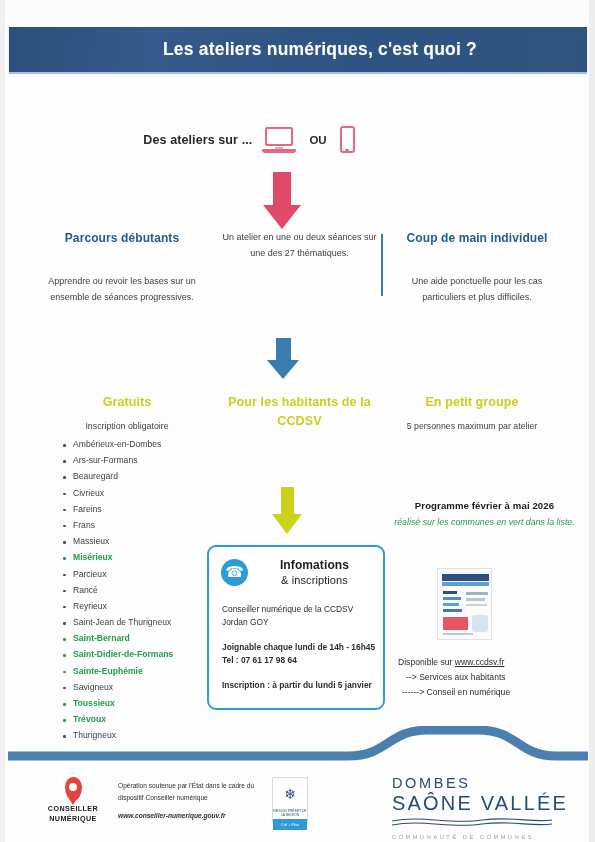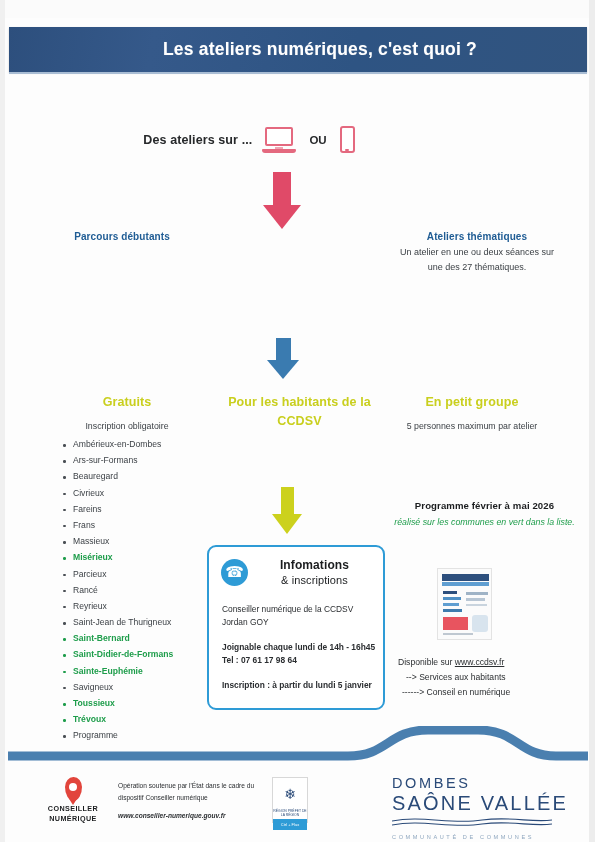--- a/index.html
+++ b/index.html
@@ -108,22 +108,22 @@
     border-top: 20px solid #ccd11d;
   }
 
   
   .cols-1 {
     position: absolute; left: 42px; top: 230px; width: 515px;
     display: flex; justify-content: space-between;
   }
   .col { width: 160px; text-align: center; position: relative; }
   .col h3 {
-    color: #1f5c94; font-size: 10px; font-weight: bold;
-    line-height: 1.45; margin-bottom: 0; letter-spacing: .1px;
+    color: #1f5c94; font-size: 12px; font-weight: bold;
+    line-height: 1.45; margin-bottom: 27px; letter-spacing: .1px;
   }
   .col p {
     color: #3a3f44; font-size: 9px; line-height: 1.75;
   }
   .col-divider {
     position: absolute; left: -16px; top: 4px;
     width: 1.5px; height: 62px; background: #3a7bb0;
   }
 
   
@@ -328,24 +328,29 @@
   </div>
 
   <div class="arrow arrow-pink">
     <div class="shaft"></div>
     <div class="head"></div>
   </div>
 
   <div class="cols-1">
     <div class="col">
       <h3>Parcours débutants</h3>
+      <p>Apprendre ou revoir les bases sur un ensemble de séances progressives.</p>
     </div>
     <div class="col">
-      <h3>Ateliers thématiques</h3>
       <p>Un atelier en une ou deux séances sur une des 27 thématiques.</p>
+    </div>
+    <div class="col">
+      <div class="col-divider"></div>
+      <h3>Coup de main individuel</h3>
+      <p>Une aide ponctuelle pour les cas particuliers et plus difficiles.</p>
     </div>
   </div>
 
   <div class="arrow arrow-blue">
     <div class="shaft"></div>
     <div class="head"></div>
   </div>
 
   <div class="cols-2">
     <div class="col2">
@@ -373,21 +378,21 @@
       <li>Parcieux</li>
       <li>Rancé</li>
       <li>Reyrieux</li>
       <li>Saint-Jean de Thurigneux</li>
       <li class="hl">Saint-Bernard</li>
       <li class="hl">Saint-Didier-de-Formans</li>
       <li class="hl">Sainte-Euphémie</li>
       <li>Savigneux</li>
       <li class="hl">Toussieux</li>
       <li class="hl">Trévoux</li>
-      <li>Programme</li>
+      <li>Thurigneux</li>
     </ul>
 
   <div class="arrow arrow-yellow">
     <div class="shaft"></div>
     <div class="head"></div>
   </div>
 
   <div class="programme">
     <div class="p-title">Programme février à mai 2026</div>
     <div class="p-sub">réalisé sur les communes en vert dans la liste.</div>

